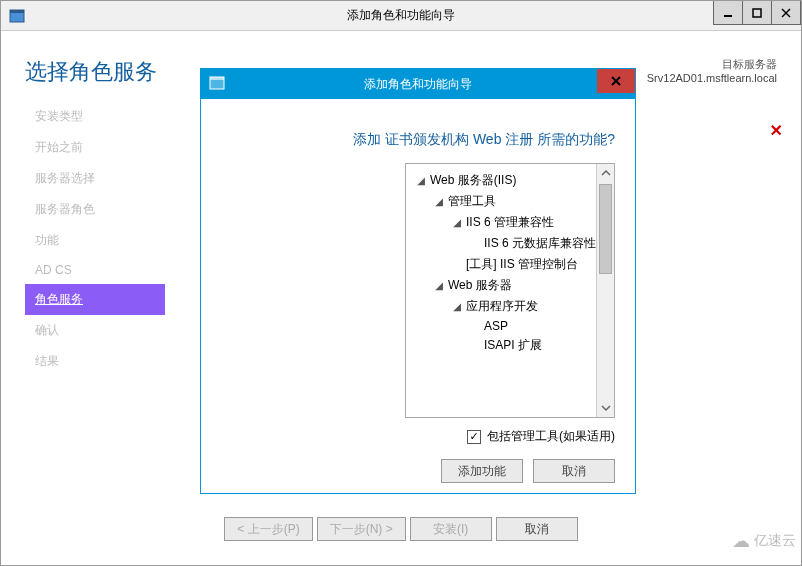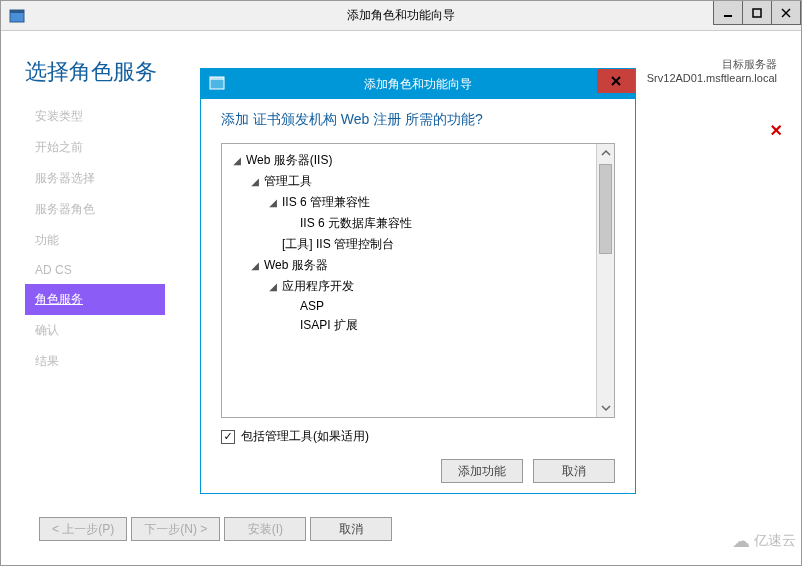--- a/index.html
+++ b/index.html
@@ -16,32 +16,32 @@
   .page-title { color: #135f9e; font-size: 22px; font-weight: 400; }
   .server-info { text-align: right; font-size: 11px; color: #555; }
   .server-info .lbl { display: block; }
   .server-info .val { color: #444; }
   .red-x { position: absolute; right: 18px; top: 90px; color: #d40000; font-size: 16px; font-weight: bold; }
   .content-row { flex: 1; display: flex; }
   .steps { width: 140px; padding-top: 2px; }
   .steps .step { padding: 7px 10px; color: #bbb; }
   .steps .active { background: #8b5cf6; color: #fff; text-decoration: underline; }
   .main-area { flex: 1; padding-left: 20px; color: #444; font-size: 12px; line-height: 1.6; }
-  .bottom-bar { display: flex; justify-content: flex-start; gap: 4px; padding: 10px 14px 14px; }
+  .bottom-bar { display: flex; justify-content: center; gap: 4px; padding: 10px 14px 14px; }
   .btn { height: 24px; padding: 0 12px; border: 1px solid #999; background: #eaeaea; color: #444; display: inline-flex; align-items: center; justify-content: center; font-size: 12px; cursor: pointer; }
   .btn.disabled { color: #aaa; }
   .btn.wide { min-width: 82px; }
   
   .dialog { position: absolute; left: 200px; top: 68px; width: 436px; height: 426px; background: #fff; border: 1px solid #0097d8; box-shadow: 0 0 0 1px #fff inset; display: flex; flex-direction: column; z-index: 10; }
   .dialog-titlebar { height: 30px; background: #0097d8; color: #fff; display: flex; align-items: center; position: relative; }
   .dialog-titlebar .icon { margin-left: 8px; }
   .dialog-titlebar .title { position: absolute; left: 0; right: 0; text-align: center; font-size: 12px; pointer-events: none; }
   .dialog-close { position: absolute; right: 0; top: 0; width: 38px; height: 24px; background: #c8403b; display: flex; align-items: center; justify-content: center; }
   .dialog-close svg { width: 12px; height: 12px; stroke: #000; }
-  .dialog-body { flex: 1; padding: 12px 20px 10px 20px; display: flex; flex-direction: column; }
+  .dialog-body { flex: 1; padding: 32px 20px 10px 20px; display: flex; flex-direction: column; align-items: flex-end; }
   .question { color: #135f9e; font-size: 14px; margin-bottom: 14px; }
   .explain { color: #444; margin-bottom: 14px; line-height: 1.6; }
   .tree-box { flex: 1; border: 1px solid #aaa; overflow: hidden; display: flex; }
   .tree-content { flex: 1; padding: 6px 0 6px 8px; overflow: hidden; }
   .tree-content .node { display: flex; align-items: center; padding: 2px 0; }
   .tree-content .twisty { width: 14px; text-align: center; color: #555; font-size: 10px; }
   .tree-content .label { padding-left: 2px; }
   .scrollbar { width: 18px; background: #f0f0f0; border-left: 1px solid #ccc; display: flex; flex-direction: column; }
   .scroll-btn { height: 18px; display: flex; align-items: center; justify-content: center; background: #f0f0f0; border: none; }
   .scroll-btn svg { width: 10px; height: 10px; }

